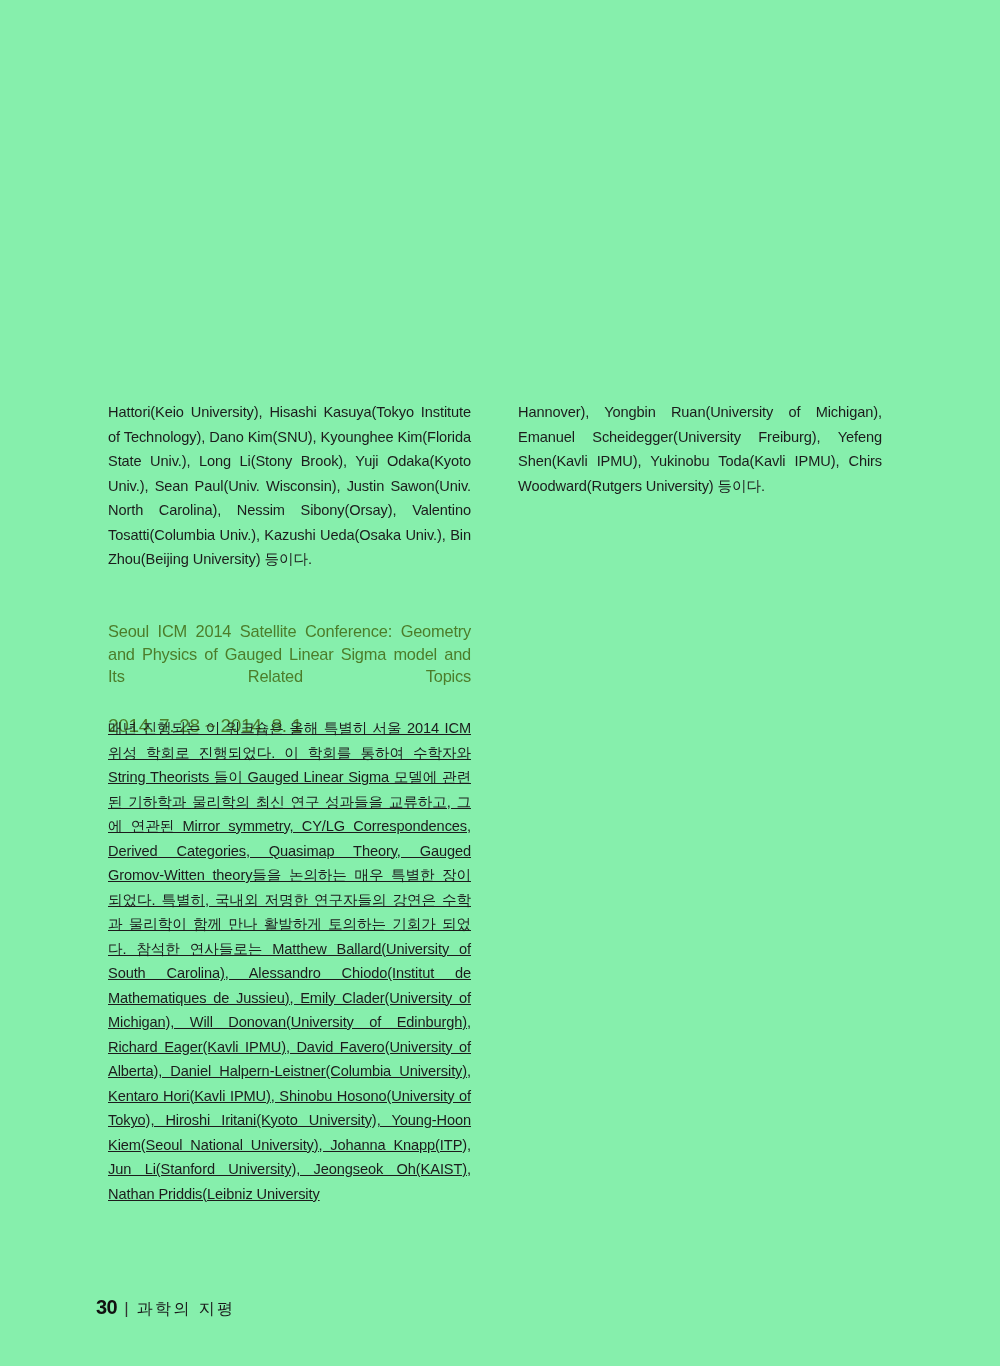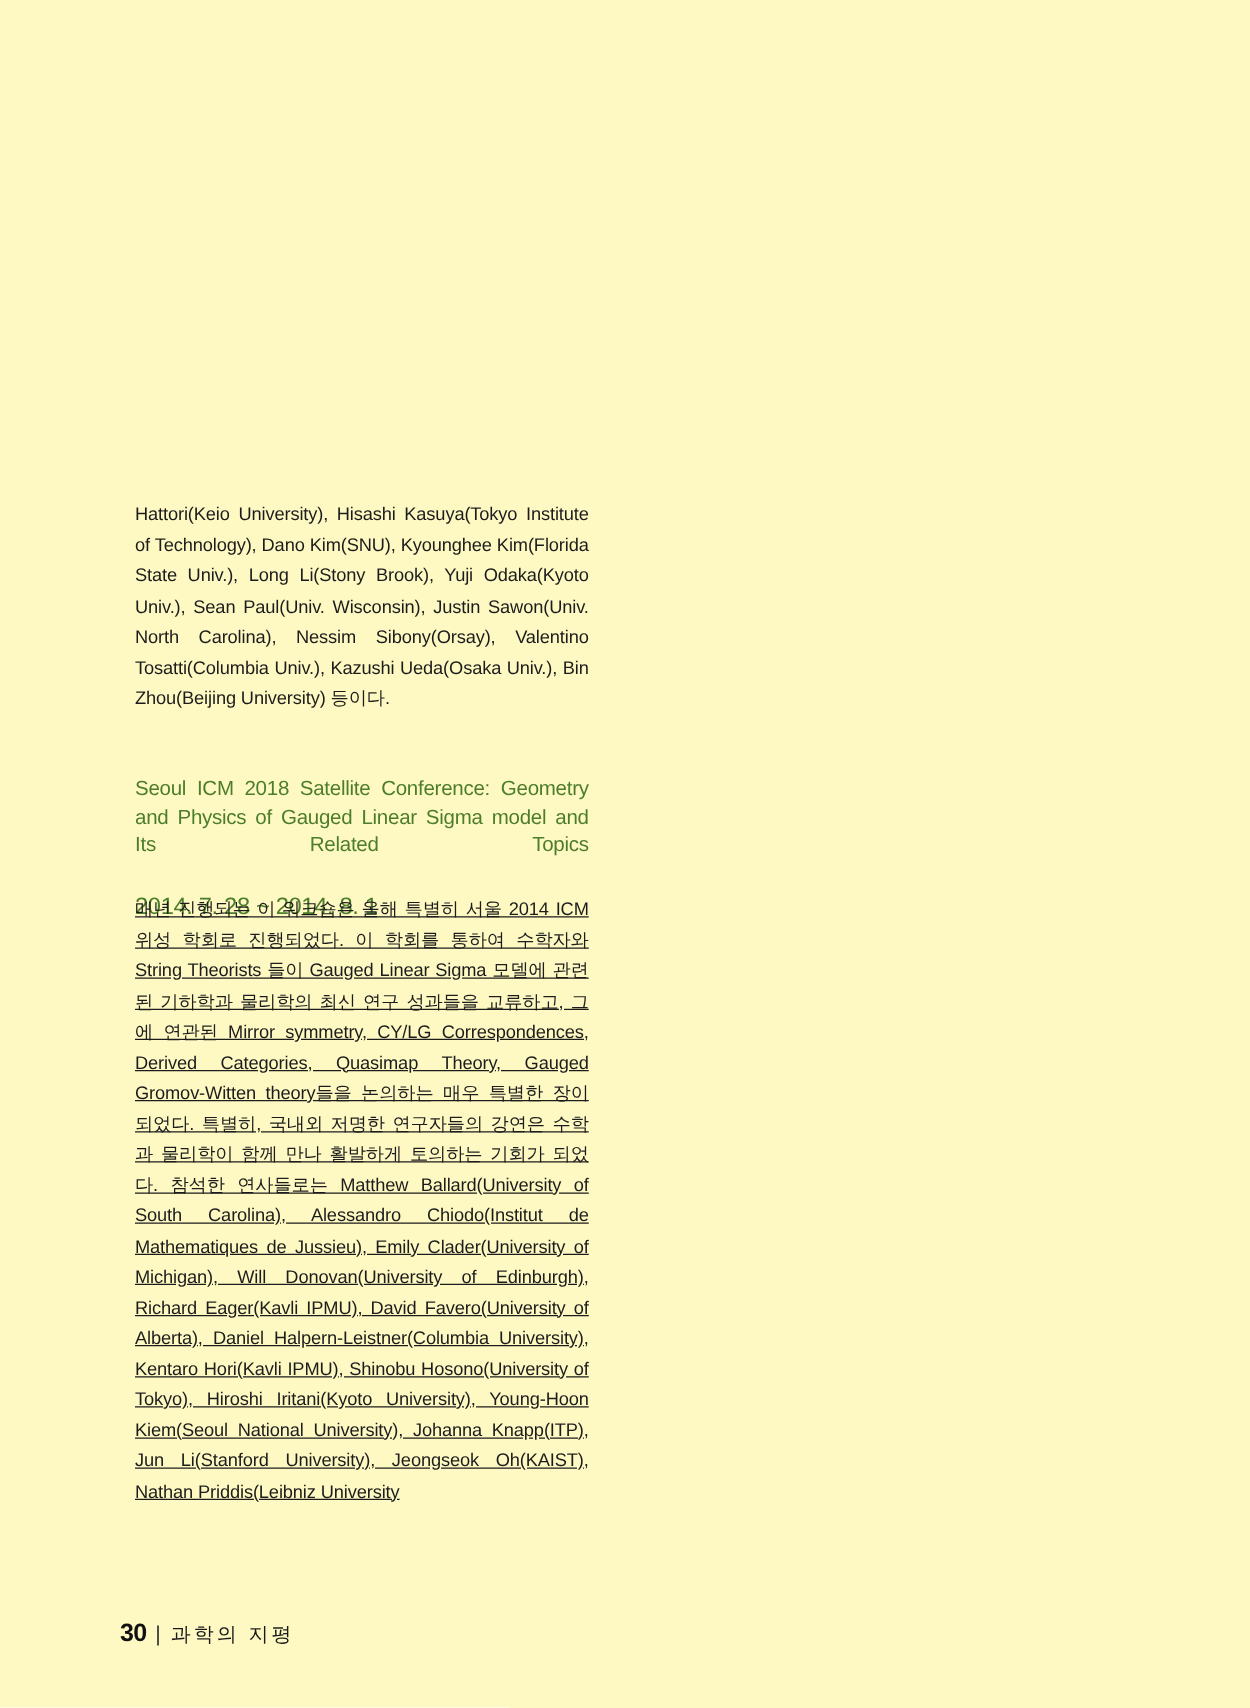--- a/index.html
+++ b/index.html
@@ -12,21 +12,21 @@
     height: 1366px;
     position: relative;
     font-family: "Liberation Sans", "DejaVu Sans", sans-serif;
     color: #1a1a1a;
     overflow: hidden;
   }
 
   .page {
     position: absolute;
     inset: 0;
-    background: #fef9c3;
+    background: #86efac;
   }
 
   
   .col {
     position: absolute;
     font-size: 14.6px;
     line-height: 24.5px;
     text-align: justify;
     text-justify: inter-word;
     color: #1c1c1c;
@@ -142,23 +142,26 @@
 </style>
 </head>
 <body>
 
 <div class="page">
 
   <div class="col col-left">
     <p class="para nostretch">Hattori(Keio University), Hisashi Kasuya(Tokyo Institute of Technology), Dano Kim(SNU), Kyounghee Kim(Florida State Univ.), Long Li(Stony Brook), Yuji Odaka(Kyoto Univ.), Sean Paul(Univ. Wisconsin), Justin Sawon(Univ. North Carolina), Nessim Sibony(Orsay), Valentino Tosatti(Columbia Univ.), Kazushi Ueda(Osaka Univ.), Bin Zhou(Beijing University) 등이다.</p>
   </div>
 
+  <div class="col col-right">
+    <p class="para nostretch">Hannover), Yongbin Ruan(University of Michigan), Emanuel Scheidegger(University Freiburg), Yefeng Shen(Kavli IPMU), Yukinobu Toda(Kavli IPMU), Chirs Woodward(Rutgers University) 등이다.</p>
+  </div>
 
   <div class="section-block">
-    <h2 class="section-title">Seoul ICM 2018 Satellite Conference: Geometry and Physics of Gauged Linear Sigma model and Its Related Topics</h2>
+    <h2 class="section-title">Seoul ICM 2014 Satellite Conference: Geometry and Physics of Gauged Linear Sigma model and Its Related Topics</h2>
     <div class="section-date">2014. 7. 28 ~ 2014. 8. 1</div>
   </div>
 
   <div class="section-body">
     <p class="para nostretch">매년 진행되는 이 워크숍은 올해 특별히 서울 2014 ICM 위성 학회로 진행되었다. 이 학회를 통하여 수학자와 String Theorists 들이 Gauged Linear Sigma 모델에 관련된 기하학과 물리학의 최신 연구 성과들을 교류하고, 그에 연관된 Mirror symmetry, CY/LG Correspondences, Derived Categories, Quasimap Theory, Gauged Gromov-Witten theory들을 논의하는 매우 특별한 장이 되었다. 특별히, 국내외 저명한 연구자들의 강연은 수학과 물리학이 함께 만나 활발하게 토의하는 기회가 되었다. 참석한 연사들로는 Matthew Ballard(University of South Carolina), Alessandro Chiodo(Institut de Mathematiques de Jussieu), Emily Clader(University of Michigan), Will Donovan(University of Edinburgh), Richard Eager(Kavli IPMU), David Favero(University of Alberta), Daniel Halpern-Leistner(Columbia University), Kentaro Hori(Kavli IPMU), Shinobu Hosono(University of Tokyo), Hiroshi Iritani(Kyoto University), Young-Hoon Kiem(Seoul National University), Johanna Knapp(ITP), Jun Li(Stanford University), Jeongseok Oh(KAIST), Nathan Priddis(Leibniz University</p>
   </div>
 
   <div class="footer">
     <span class="footer-pagenum">30</span>
     <span class="footer-sep">|</span>

